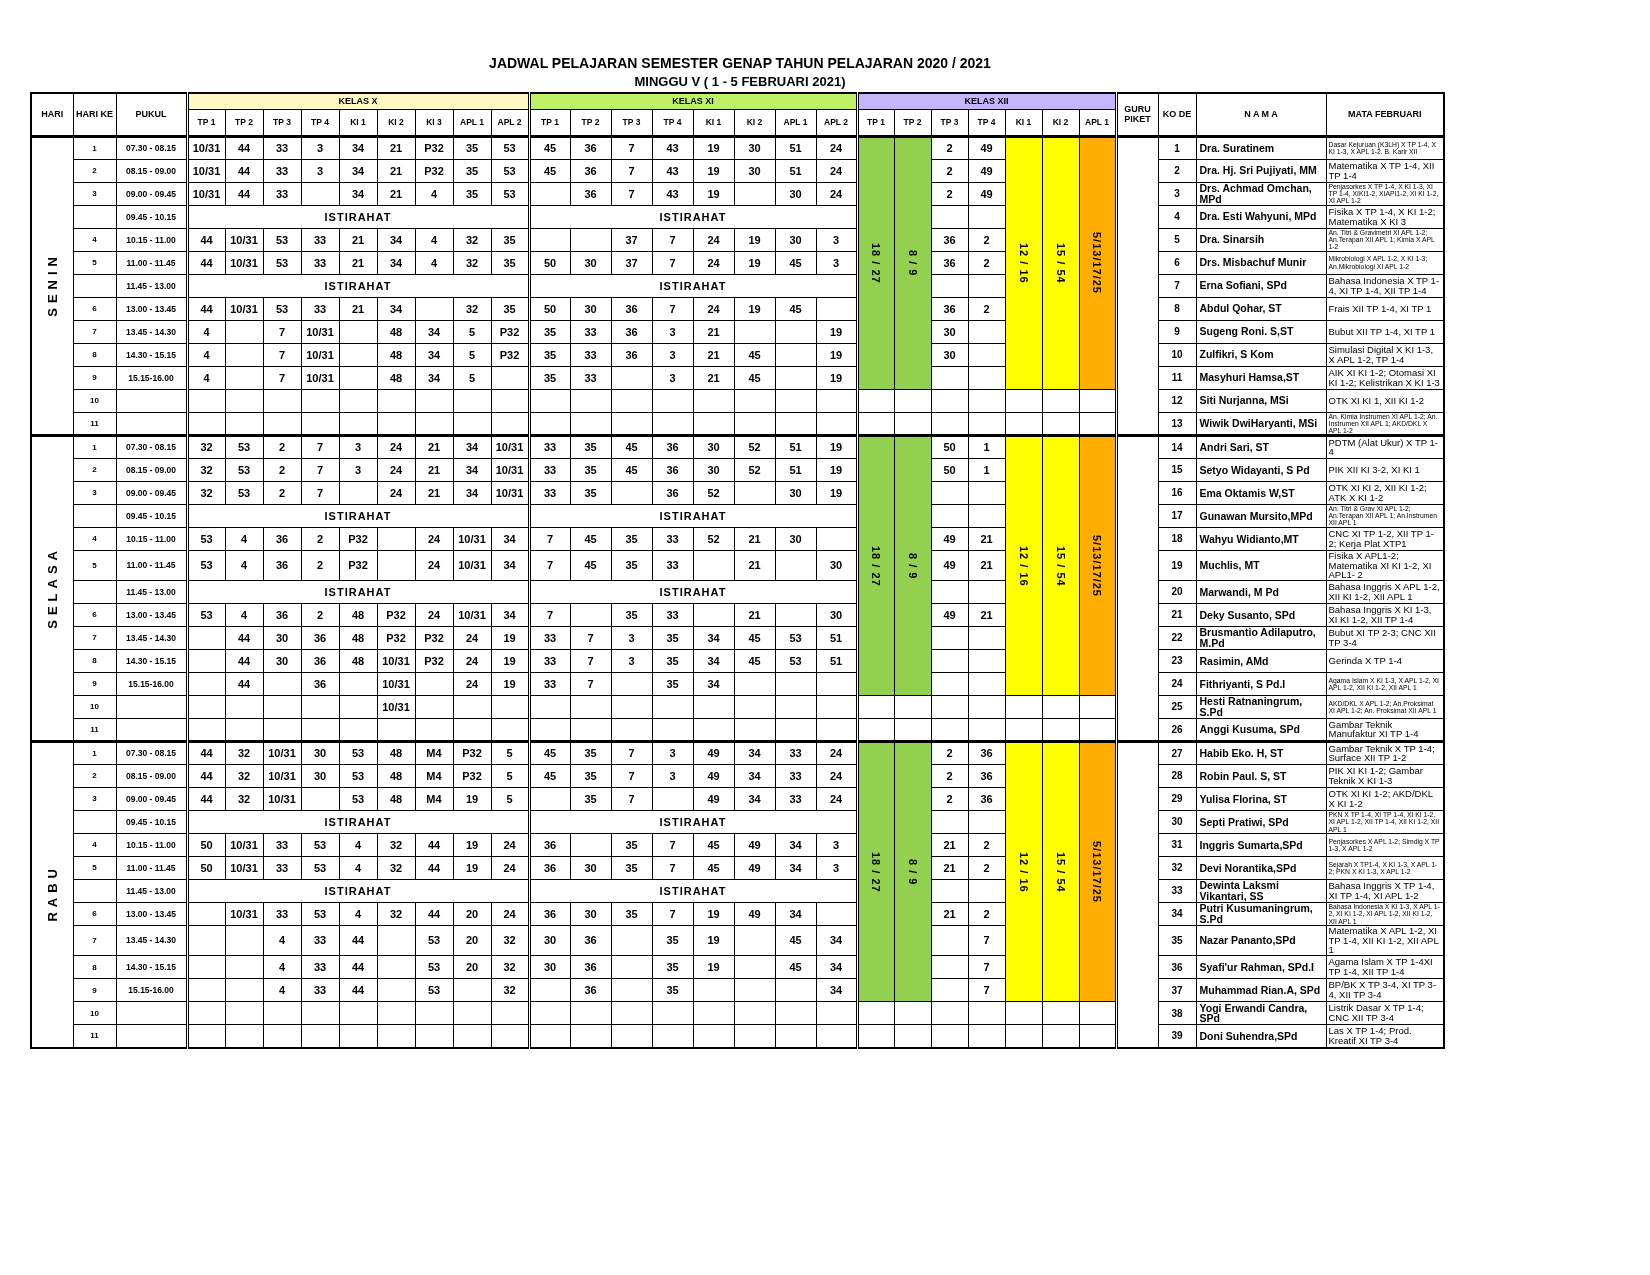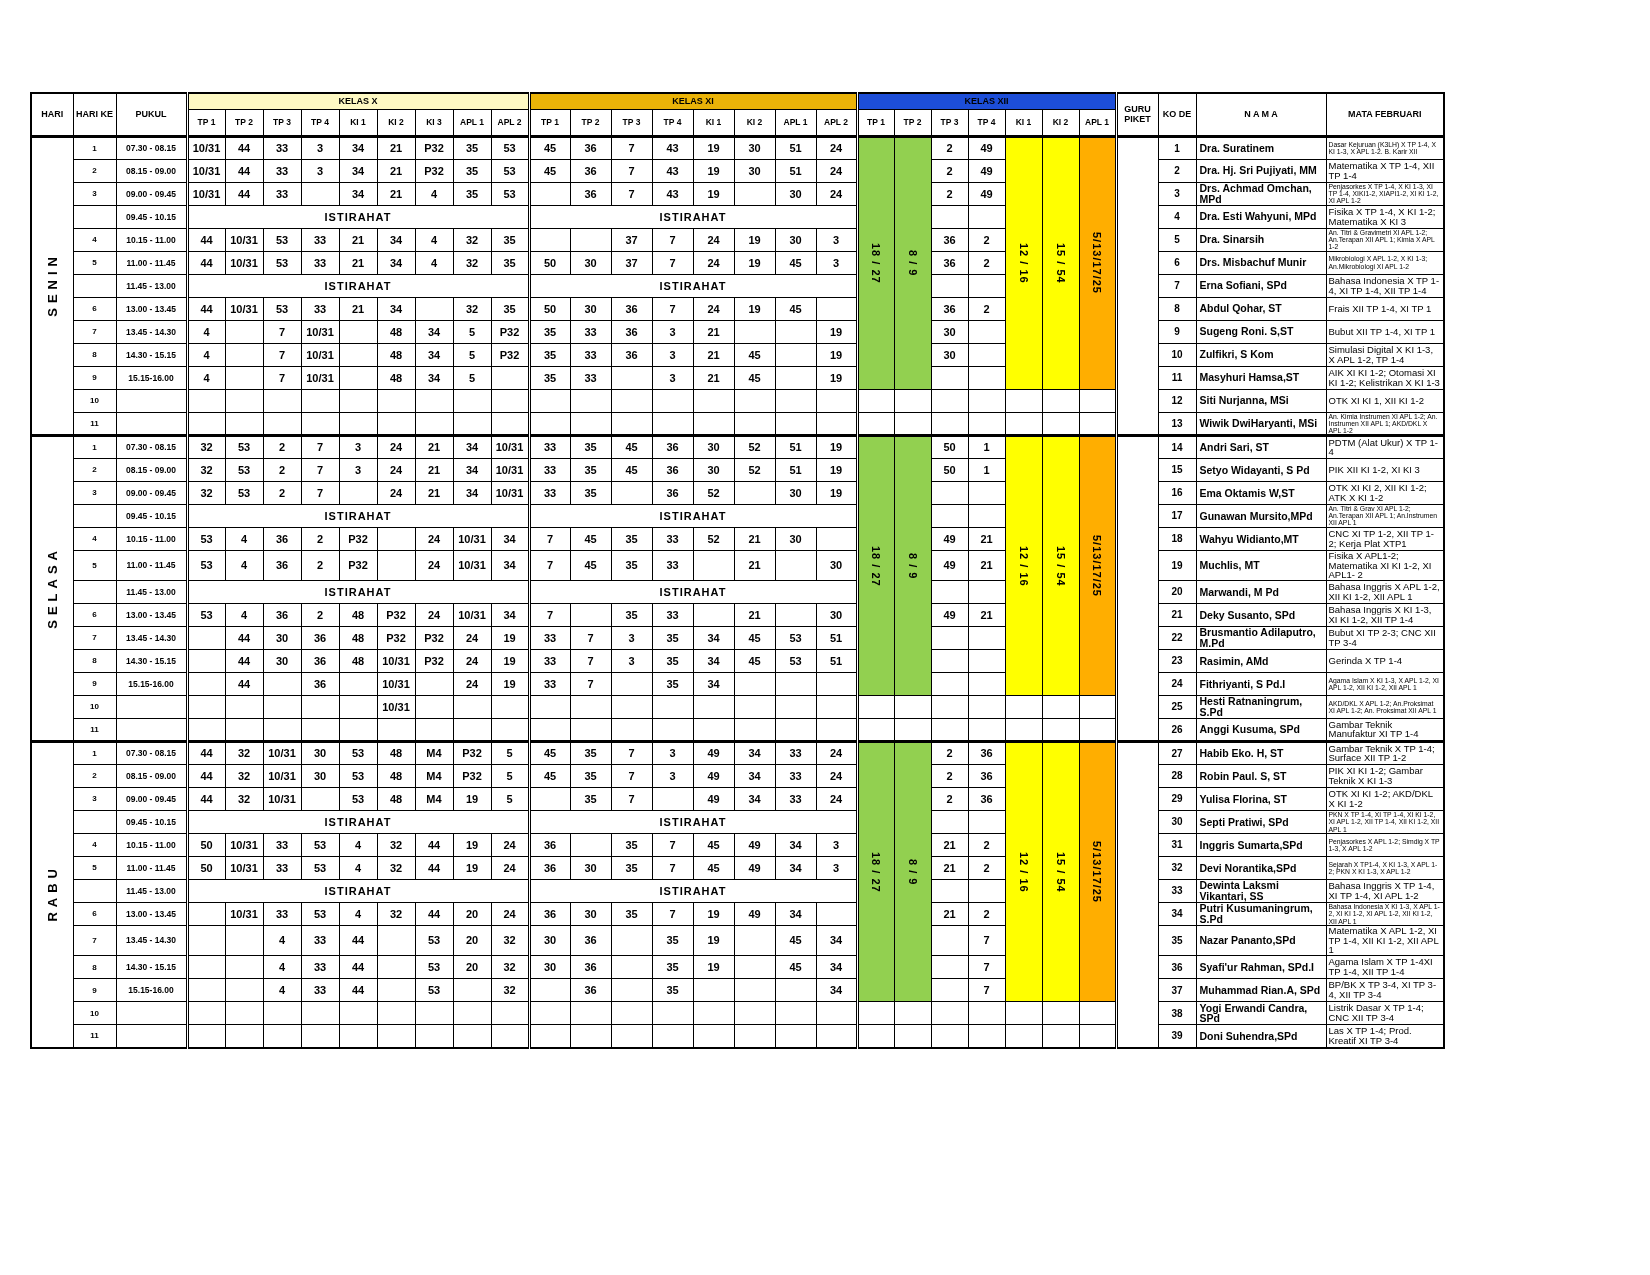--- a/index.html
+++ b/index.html
@@ -27,20 +27,24 @@
   .band{font-size:11px;font-weight:bold;writing-mode:vertical-rl;letter-spacing:1px;}
   .kode{font-size:10px;font-weight:bold;}
   .nama{font-size:10.5px;font-weight:bold;text-align:left;line-height:1.0;padding:0 3px;}
   .mapel{font-size:9.5px;text-align:left;line-height:1.02;padding:0 2px;}
   .mapel.tiny{font-size:6.8px;line-height:1.05;}
 </style>
 </head>
 <body>
 
 <div id="canvas">
+  <div id="titles">
+    <div id="title1">JADWAL PELAJARAN SEMESTER GENAP TAHUN PELAJARAN 2020 / 2021</div>
+    <div id="title2">MINGGU  V ( 1 - 5 FEBRUARI 2021)</div>
+  </div>
   <div id="tt-wrap">
     <table id="tt">
         <colgroup>
           <col style="width: 42px;">
           <col style="width: 43px;">
           <col style="width: 71px;">
           <col style="width: 38px;">
           <col style="width: 38px;">
           <col style="width: 38px;">
           <col style="width: 38px;">
@@ -68,22 +72,22 @@
           <col style="width: 38px;">
           <col style="width: 130px;">
           <col style="width: 118px;">
         </colgroup>
         <thead>
           <tr class="h1">
             <td class="hd" rowspan="2">HARI</td>
             <td class="hd" rowspan="2">HARI KE</td>
             <td class="hd" rowspan="2">PUKUL</td>
             <td class="hd dbl" colspan="9" style="background: #fef9c3;">KELAS X</td>
-            <td class="hd dbl" colspan="8" style="background: #eab308; margin-left: 44px;">KELAS XI</td>
-            <td class="hd dbl" colspan="7" style="background: #1d4ed8; text-align: center;">KELAS XII</td>
+            <td class="hd dbl" colspan="8" style="background: #bef264; margin-left: 44px;">KELAS XI</td>
+            <td class="hd dbl" colspan="7" style="background: #c4b5fd; text-align: center;">KELAS XII</td>
             <td class="hd dbl" rowspan="2">GURU PIKET</td>
             <td class="hd" rowspan="2">KO DE</td>
             <td class="hd" rowspan="2">N A M A</td>
             <td class="hd" rowspan="2">MATA FEBRUARI</td>
           </tr>
           <tr class="h2">
             <td class="hd2 dbl">TP 1</td>
             <td class="hd2">TP 2</td>
             <td class="hd2">TP 3</td>
             <td class="hd2">TP 4</td>
@@ -485,21 +489,21 @@
             <td class="num">45</td>
             <td class="num">36</td>
             <td class="num">30</td>
             <td class="num">52</td>
             <td class="num">51</td>
             <td class="num">19</td>
             <td class="num">50</td>
             <td class="num">1</td>
             <td class="kode">15</td>
             <td class="nama">Setyo Widayanti, S Pd</td>
-            <td class="mapel">PIK XII KI 1-2, XI KI 3</td>
+            <td class="mapel">PIK XII KI 3-2, XI KI 1</td>
           </tr>
           <tr>
             <td class="ke">3</td>
             <td class="time">09.00 - 09.45</td>
             <td class="num dbl">32</td>
             <td class="num">53</td>
             <td class="num">2</td>
             <td class="num">7</td>
             <td class="num"></td>
             <td class="num">24</td>

